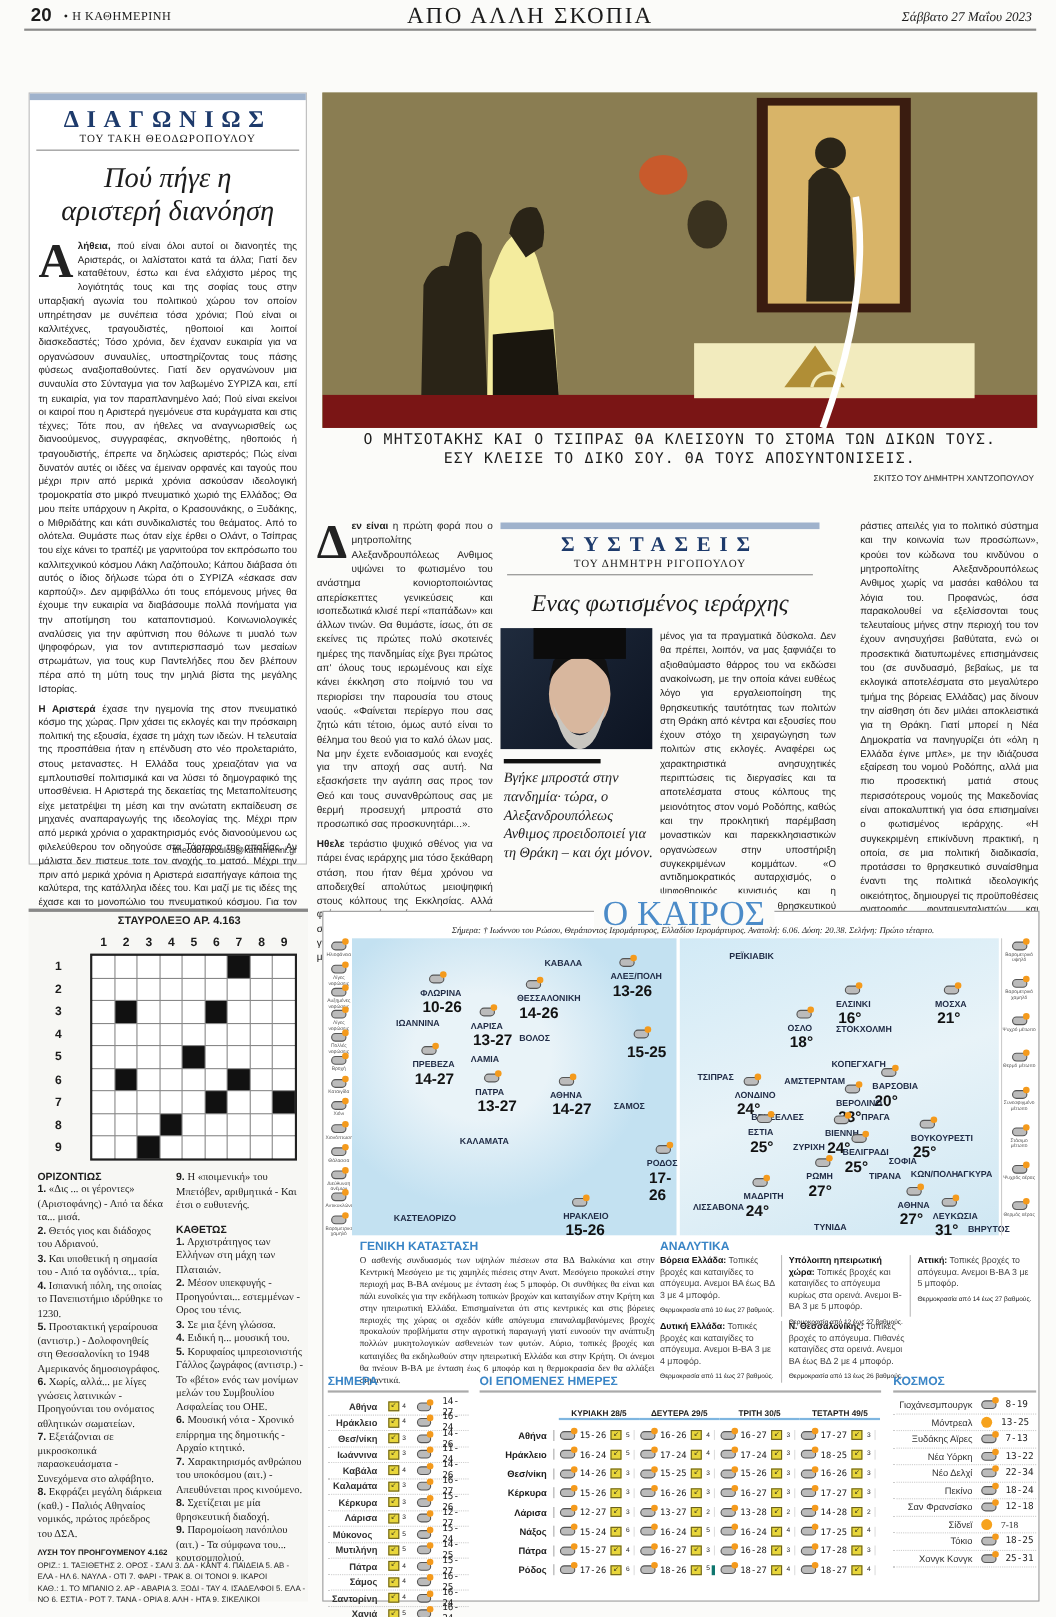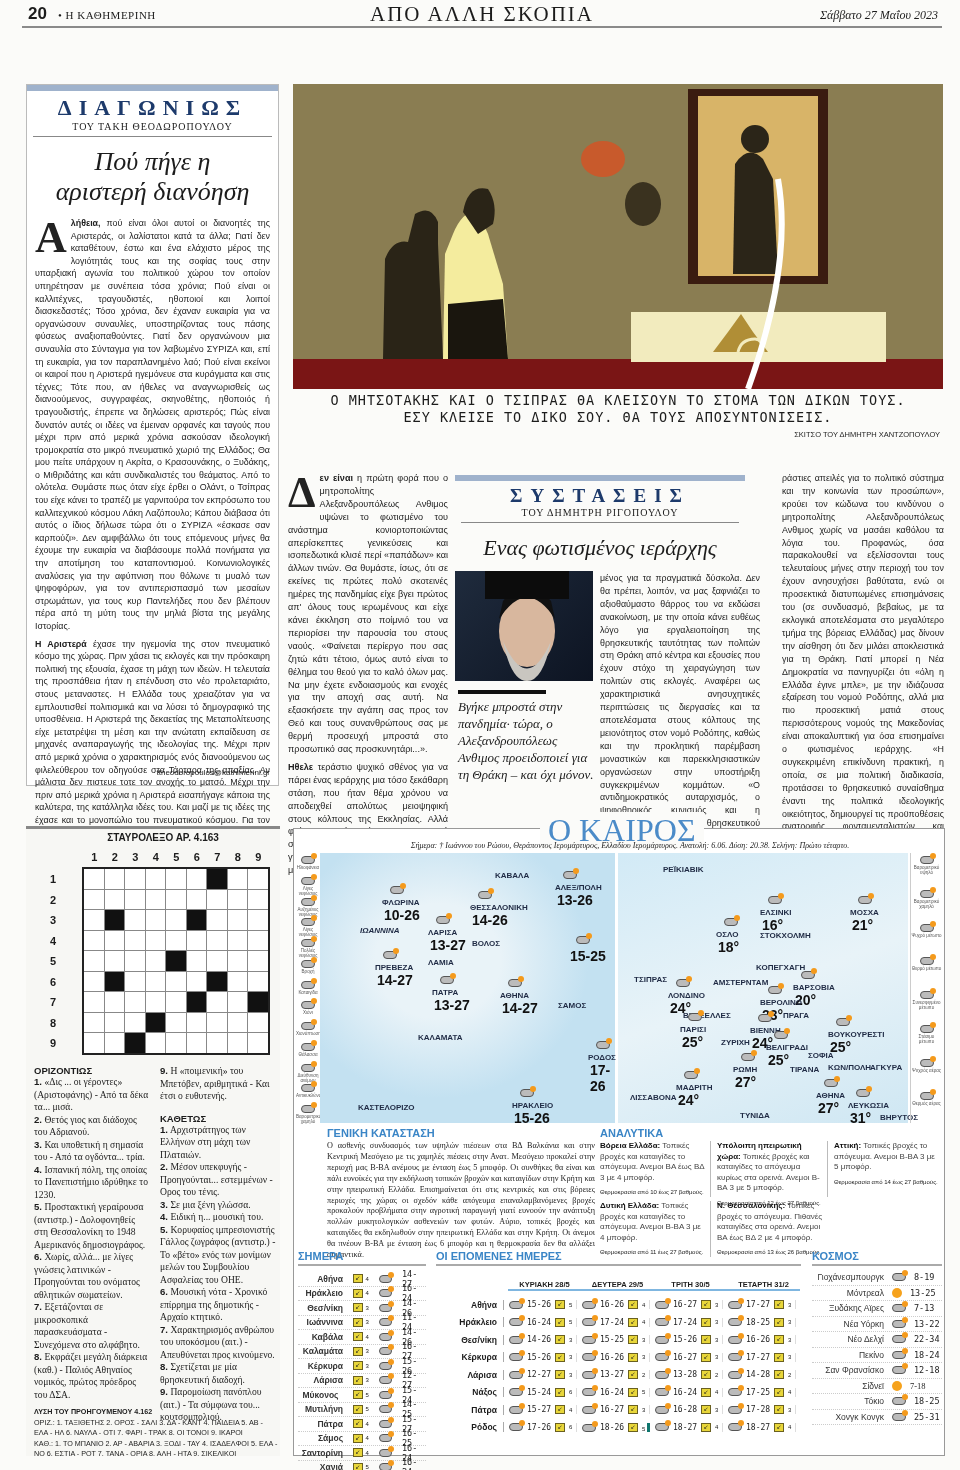--- a/index.html
+++ b/index.html
@@ -283,21 +283,21 @@
     <div class="city" style="left: 62px; top: 45px;">ΦΛΩΡΙΝΑ</div>
     <div class="temp" style="left: 64px; top: 54px;">10-26</div>
     <span class="cloud" style="position: absolute; left: 70px; top: 33px;"></span>
     <div class="city" style="left: 150px; top: 50px;">ΘΕΣΣΑΛΟΝΙΚΗ</div>
     <div class="temp" style="left: 152px; top: 59px;">14-26</div>
     <span class="cloud" style="position: absolute; left: 158px; top: 38px;"></span>
     <div class="city" style="left: 175px; top: 18px;">ΚΑΒΑΛΑ</div>
     <div class="city" style="left: 235px; top: 30px;">ΑΛΕΞ/ΠΟΛΗ</div>
     <div class="temp" style="left: 237px; top: 39px;">13-26</div>
     <span class="cloud" style="position: absolute; left: 243px; top: 18px;"></span>
-    <div class="city" style="left: 40px; top: 73px; font-style: italic;">ΙΩΑΝΝΙΝΑ</div>
+    <div class="city" style="left: 40px; top: 73px;">ΙΩΑΝΝΙΝΑ</div>
     <div class="city" style="left: 108px; top: 75px;">ΛΑΡΙΣΑ</div>
     <div class="temp" style="left: 110px; top: 84px;">13-27</div>
     <span class="cloud" style="position: absolute; left: 116px; top: 63px;"></span>
     <div class="city" style="left: 152px; top: 86px;">ΒΟΛΟΣ</div>
     <div class="city" style="left: 108px; top: 105px;">ΛΑΜΙΑ</div>
     <div class="city" style="left: 55px; top: 110px;">ΠΡΕΒΕΖΑ</div>
     <div class="temp" style="left: 57px; top: 119px;">14-27</div>
     <span class="cloud" style="position: absolute; left: 63px; top: 98px;"></span>
     <div class="city" style="left: 112px; top: 135px;">ΠΑΤΡΑ</div>
     <div class="temp" style="left: 114px; top: 144px;">13-27</div>
@@ -336,21 +336,21 @@
     <div class="temp" style="left: 177px; top: 139px;">20°</div>
     <span class="cloud" style="position: absolute; left: 183px; top: 118px;"></span>
     <div class="city" style="left: 50px; top: 138px;">ΛΟΝΔΙΝΟ</div>
     <div class="temp" style="left: 52px; top: 147px;">24°</div>
     <span class="cloud" style="position: absolute; left: 58px; top: 126px;"></span>
     <div class="city" style="left: 142px; top: 145px;">ΒΕΡΟΛΙΝΟ</div>
     <div class="temp" style="left: 144px; top: 154px;">23°</div>
     <span class="cloud" style="position: absolute; left: 150px; top: 133px;"></span>
     <div class="city" style="left: 165px; top: 158px;">ΠΡΑΓΑ</div>
     <div class="city" style="left: 65px; top: 158px;">ΒΡΥΞΕΛΛΕΣ</div>
-    <div class="city" style="left: 62px; top: 172px;">ΠΑΡΙΣΙ</div>
+    <div class="city" style="left: 62px; top: 172px;">ΕΣΤΙΑ</div>
     <div class="temp" style="left: 64px; top: 181px;">25°</div>
     <span class="cloud" style="position: absolute; left: 70px; top: 160px;"></span>
     <div class="city" style="left: 132px; top: 173px;">ΒΙΕΝΝΗ</div>
     <div class="temp" style="left: 134px; top: 182px;">24°</div>
     <span class="cloud" style="position: absolute; left: 140px; top: 161px;"></span>
     <div class="city" style="left: 103px; top: 185px;">ΖΥΡΙΧΗ</div>
     <div class="city" style="left: 210px; top: 177px;">ΒΟΥΚΟΥΡΕΣΤΙ</div>
     <div class="temp" style="left: 212px; top: 186px;">25°</div>
     <span class="cloud" style="position: absolute; left: 218px; top: 165px;"></span>
     <div class="city" style="left: 148px; top: 190px;">ΒΕΛΙΓΡΑΔΙ</div>
@@ -508,21 +508,21 @@
     </div>
 </div>
 <div class="abs" style="left:436px;top:1250px;width:365px">
   <div class="sh">ΟΙ ΕΠΟΜΕΝΕΣ ΗΜΕΡΕΣ</div>
   <div id="nextT" class="tbl">
       <div class="row" style="height: 22px; border: none; margin-top: 8px;">
         <span style="width:72px"></span>
         <span style="width:73px;text-align:center;font-weight:bold;font-size:7.5px;border-bottom:2px solid #7fb6e0;margin-right:0">ΚΥΡΙΑΚΗ 28/5</span>
         <span style="width:73px;text-align:center;font-weight:bold;font-size:7.5px;border-bottom:2px solid #7fb6e0;margin-right:0">ΔΕΥΤΕΡΑ 29/5</span>
         <span style="width:73px;text-align:center;font-weight:bold;font-size:7.5px;border-bottom:2px solid #7fb6e0;margin-right:0">ΤΡΙΤΗ 30/5</span>
-        <span style="width:73px;text-align:center;font-weight:bold;font-size:7.5px;border-bottom:2px solid #7fb6e0;margin-right:0">ΤΕΤΑΡΤΗ 31/2</span>
+        <span style="width:73px;text-align:center;font-weight:bold;font-size:7.5px;border-bottom:2px solid #7fb6e0;margin-right:0">ΤΕΤΑΡΤΗ 49/5</span>
       </div>
       <div class="row" style="height: 17.5px; border: none;">
         <span style="width:68px;text-align:right;font-weight:bold;padding-right:6px;border-right:1px solid #aaa">Αθήνα</span>
         <span style="width:73px;display:flex;align-items:center;gap:4px;padding-left:5px;border-right:1px solid #ddd">
           <span class="cloud"></span>
           <span style="font-family:'DejaVu Sans Mono',monospace;font-size:8px">15-26</span>
           <span class="arr">↙</span>
           <span style="font-size:6px">5</span>
         </span>
         <span style="width:73px;display:flex;align-items:center;gap:4px;padding-left:5px;border-right:1px solid #ddd">
@@ -707,21 +707,21 @@
         </span>
       </div>
       <div class="row" style="height: 17.5px; border: none;">
         <span style="width:68px;text-align:right;font-weight:bold;padding-right:6px;border-right:1px solid #aaa">Ρόδος</span>
         <span style="width:73px;display:flex;align-items:center;gap:4px;padding-left:5px;border-right:1px solid #ddd">
           <span class="cloud"></span>
           <span style="font-family:'DejaVu Sans Mono',monospace;font-size:8px">17-26</span>
           <span class="arr">↙</span>
           <span style="font-size:6px">6</span>
         </span>
-        <span style="width:73px;display:flex;align-items:flex-end;gap:4px;padding-left:5px;border-right:3px solid #0f766e">
+        <span style="width:73px;display:flex;align-items:flex-start;gap:4px;padding-left:5px;border-right:3px solid #0f766e">
           <span class="cloud"></span>
           <span style="font-family:'DejaVu Sans Mono',monospace;font-size:8px">18-26</span>
           <span class="arr">↙</span>
           <span style="font-size:6px">5</span>
         </span>
         <span style="width:73px;display:flex;align-items:center;gap:4px;padding-left:5px;border-right:1px solid #ddd">
           <span class="cloud"></span>
           <span style="font-family:'DejaVu Sans Mono',monospace;font-size:8px">18-27</span>
           <span class="arr">↙</span>
           <span style="font-size:6px">4</span>

